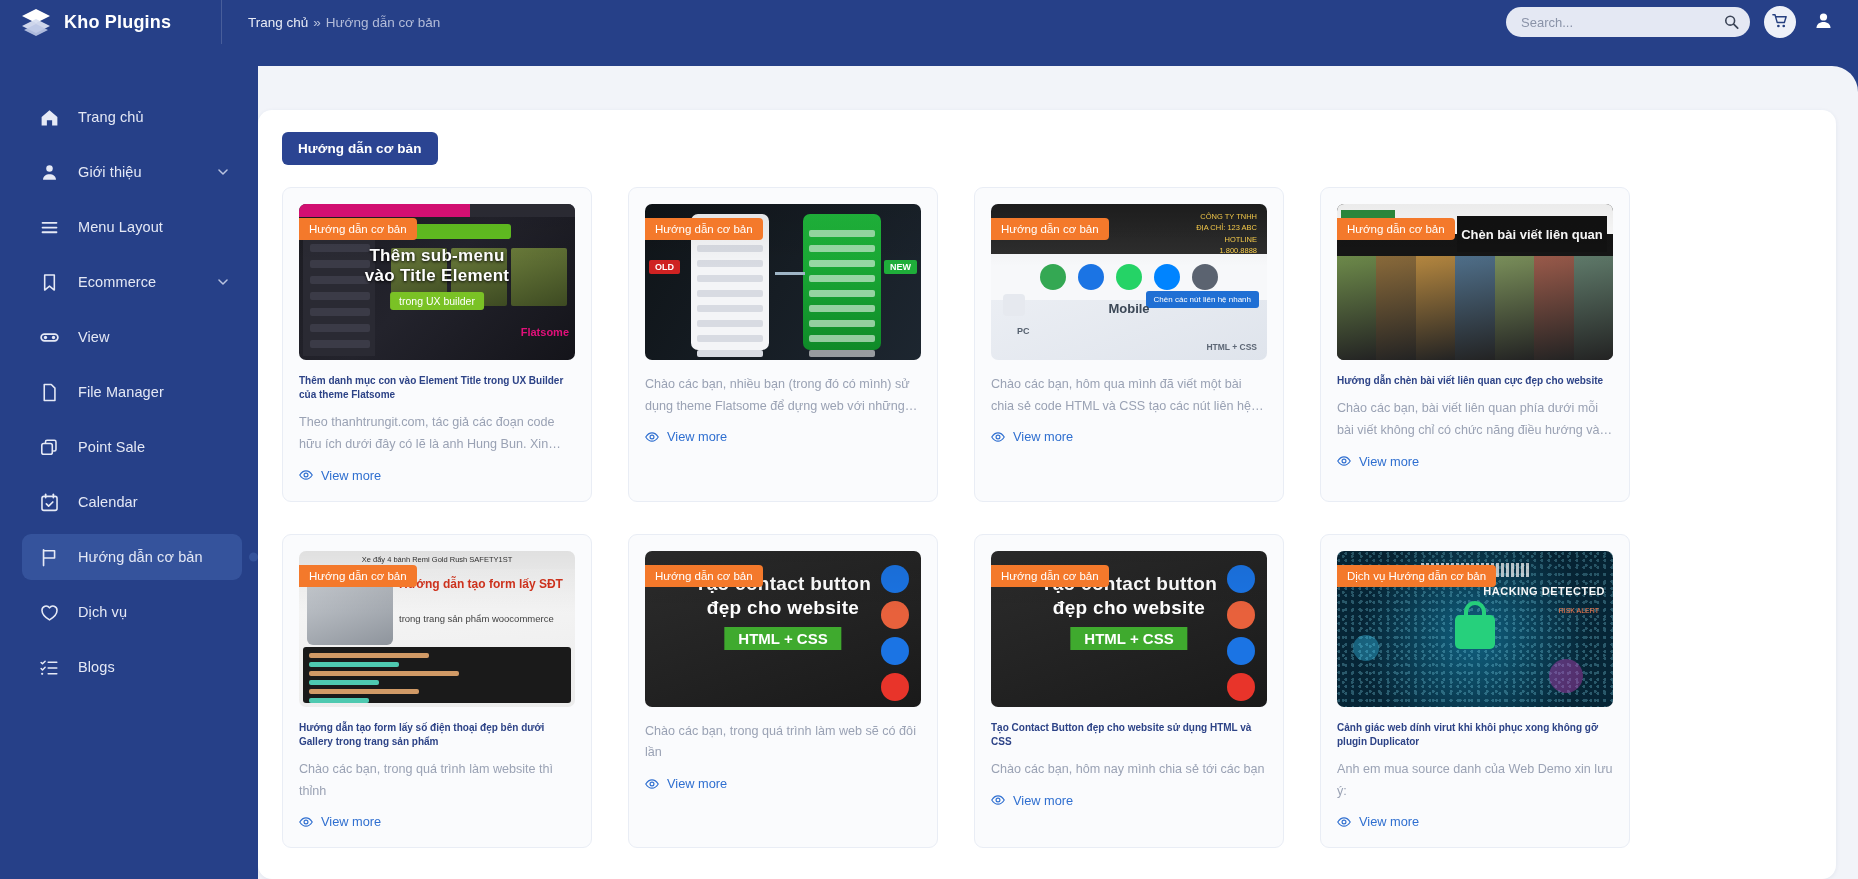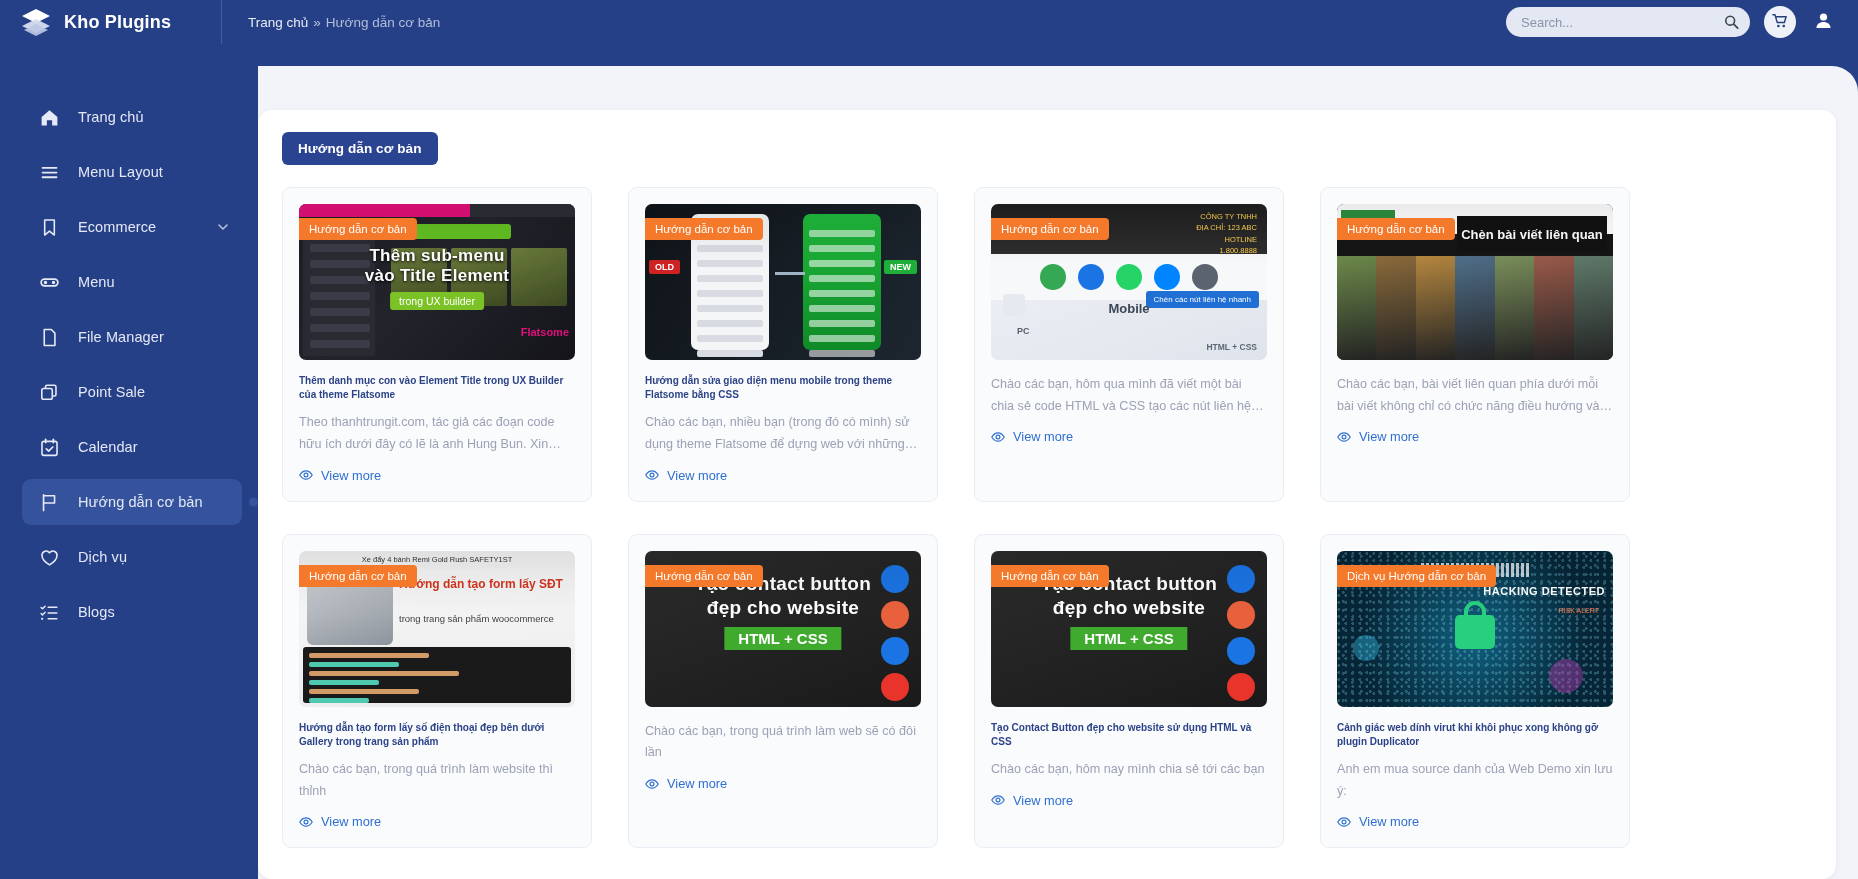--- a/index.html
+++ b/index.html
@@ -374,20 +374,34 @@
       <span class="nav-ico">
         <svg viewBox="0 0 24 24" width="21" height="21" aria-hidden="true">
           <path d="M3 11.4 12 3.6l9 7.8V21h-6v-6H9v6H3z" fill="#e6eaf6"></path>
         </svg>
       </span>
       <span class="nav-label">Trang chủ</span>
     </a>
     <a class="nav-item">
       <span class="nav-ico">
         <svg viewBox="0 0 24 24" width="21" height="21" aria-hidden="true">
+          <circle cx="12" cy="7.4" r="3.7" fill="#e6eaf6"></circle>
+          <path d="M4.6 20.4c0-4 3.3-6.3 7.4-6.3s7.4 2.3 7.4 6.3z" fill="#e6eaf6"></path>
+        </svg>
+      </span>
+      <span class="nav-label">Giới thiệu</span>
+      <span class="nav-caret">
+        <svg viewBox="0 0 16 16" width="14" height="14" aria-hidden="true">
+          <path d="M3.4 5.8 8 10.3l4.6-4.5" fill="none" stroke="#b9c3e0" stroke-width="1.7" stroke-linecap="round" stroke-linejoin="round"></path>
+        </svg>
+      </span>
+    </a>
+    <a class="nav-item">
+      <span class="nav-ico">
+        <svg viewBox="0 0 24 24" width="21" height="21" aria-hidden="true">
           <rect x="3" y="5.6" width="18" height="2.1" rx="1" fill="#e6eaf6"></rect>
           <rect x="3" y="11" width="18" height="2.1" rx="1" fill="#e6eaf6"></rect>
           <rect x="3" y="16.4" width="18" height="2.1" rx="1" fill="#e6eaf6"></rect>
         </svg>
       </span>
       <span class="nav-label">Menu Layout</span>
     </a>
     <a class="nav-item">
       <span class="nav-ico">
         <svg viewBox="0 0 24 24" width="21" height="21" aria-hidden="true">
@@ -402,21 +416,21 @@
       </span>
     </a>
     <a class="nav-item">
       <span class="nav-ico">
         <svg viewBox="0 0 24 24" width="21" height="21" aria-hidden="true">
           <rect x="2.4" y="8.2" width="19.2" height="7.6" rx="3.8" fill="none" stroke="#e6eaf6" stroke-width="1.9"></rect>
           <circle cx="7.4" cy="12" r="1.9" fill="#e6eaf6"></circle>
           <circle cx="16.6" cy="12" r="1.9" fill="#e6eaf6"></circle>
         </svg>
       </span>
-      <span class="nav-label">Menu</span>
+      <span class="nav-label">View</span>
     </a>
     <a class="nav-item">
       <span class="nav-ico">
         <svg viewBox="0 0 24 24" width="21" height="21" aria-hidden="true">
           <path d="M6 2.8h8l4.2 4.2v14.2H6z" fill="none" stroke="#e6eaf6" stroke-width="1.8" stroke-linejoin="round"></path>
         </svg>
       </span>
       <span class="nav-label">File Manager</span>
     </a>
     <a class="nav-item">
@@ -538,21 +552,20 @@
                 <div class="lr" style="top:136px"></div>
               </div>
               <div class="arrow"></div>
               <div class="tagold">OLD</div>
               <div class="tagnew">NEW</div>
             </div>
             <div class="thumb-fade"></div>
             <span class="thumb-badge">Hướng dẫn cơ bản</span>
           </div>
           <div class="card-body">
-            <h3 class="card-title">Hướng dẫn sửa giao diện menu mobile trong theme Flatsome bằng CSS</h3>
             <p class="card-desc">Chào các bạn, nhiều bạn (trong đó có mình) sử dụng theme Flatsome để dựng web với những ưu…</p>
             <a class="view-more">
               <span class="eye-icon"><svg viewBox="0 0 18 18" width="14" height="14" aria-hidden="true">
                   <path d="M1 9c2.2-3.6 4.9-5.4 8-5.4S14.8 5.4 17 9c-2.2 3.6-4.9 5.4-8 5.4S3.2 12.6 1 9z" fill="none" stroke="#2f6fd0" stroke-width="1.5"></path>
                   <circle cx="9" cy="9" r="2.5" fill="none" stroke="#2f6fd0" stroke-width="1.5"></circle>
                 </svg></span>
               <span>View more</span>
             </a>
           </div>
         </article>
@@ -602,20 +615,21 @@
                 <div style="background:linear-gradient(170deg,#4f6f8a,#232323)"></div>
                 <div style="background:linear-gradient(170deg,#7a8f5a,#232323)"></div>
                 <div style="background:linear-gradient(170deg,#9a5a4a,#232323)"></div>
                 <div style="background:linear-gradient(170deg,#5f7a6a,#232323)"></div>
               </div>
             </div>
             <div class="thumb-fade"></div>
             <span class="thumb-badge">Hướng dẫn cơ bản</span>
           </div>
           <div class="card-body">
+            <h3 class="card-title">Hướng dẫn chèn bài viết liên quan cực đẹp cho website</h3>
             <p class="card-desc">Chào các bạn, bài viết liên quan phía dưới mỗi bài viết không chỉ có chức năng điều hướng và tăng tr…</p>
             <a class="view-more">
               <span class="eye-icon"><svg viewBox="0 0 18 18" width="14" height="14" aria-hidden="true">
                   <path d="M1 9c2.2-3.6 4.9-5.4 8-5.4S14.8 5.4 17 9c-2.2 3.6-4.9 5.4-8 5.4S3.2 12.6 1 9z" fill="none" stroke="#2f6fd0" stroke-width="1.5"></path>
                   <circle cx="9" cy="9" r="2.5" fill="none" stroke="#2f6fd0" stroke-width="1.5"></circle>
                 </svg></span>
               <span>View more</span>
             </a>
           </div>
         </article>

